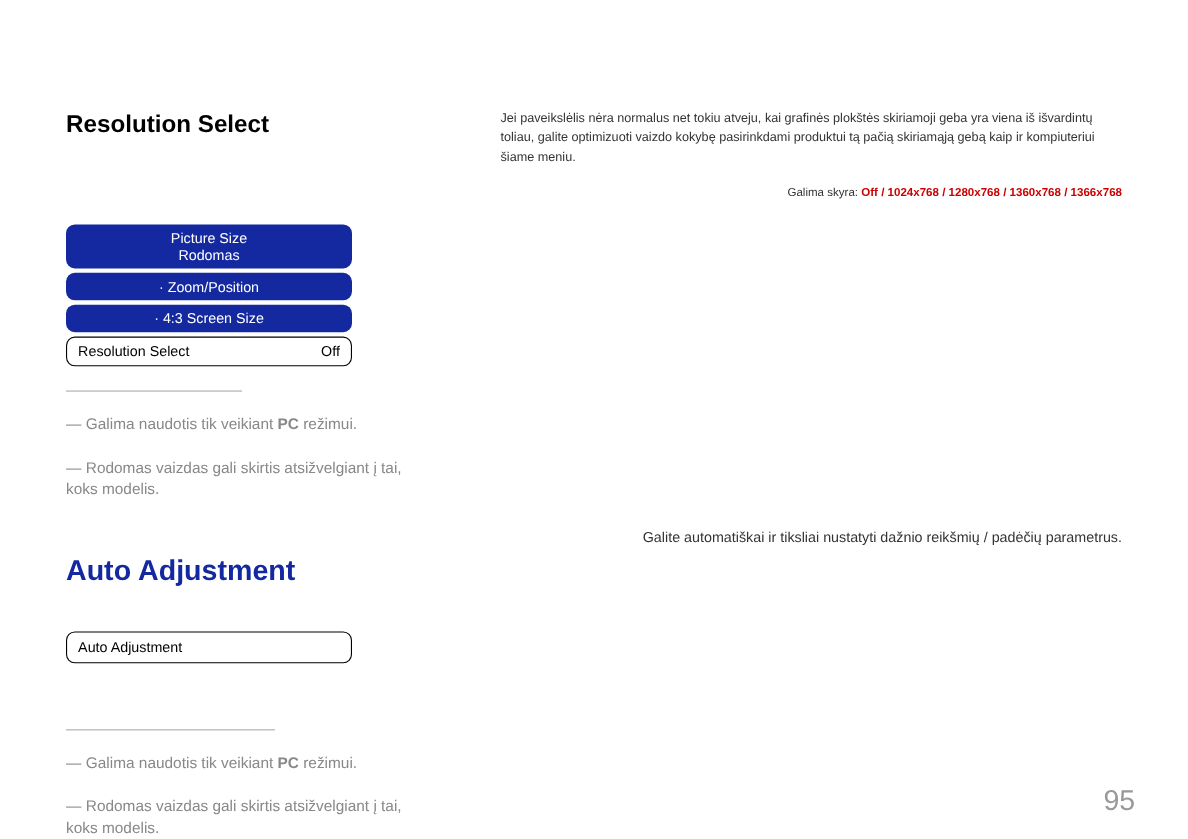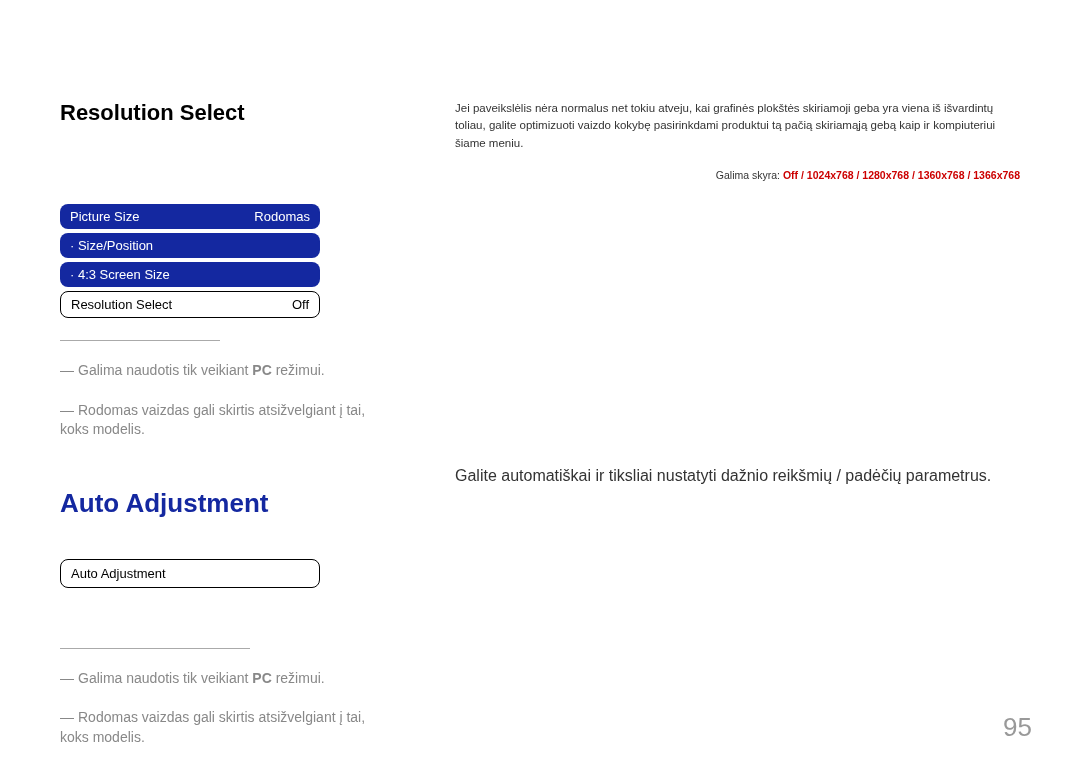--- a/index.html
+++ b/index.html
@@ -37,20 +37,21 @@
     justify-content: space-between;
     align-items: center;
     padding: 5px 10px;
     border-radius: 8px;
     margin-bottom: 4px;
     font-size: 13px;
   }
   .menu-item.blue {
     background: #1428a0;
     color: #fff;
+    flex-direction: column;
   }
   .menu-item.outline {
     background: #fff;
     color: #000;
     border: 1.5px solid #000;
   }
   .footline {
     font-size: 14px;
     color: #888;
     margin-top: 20px;
@@ -80,24 +81,25 @@
   .nav-path .arrow { font-weight: 400; }
   .options-line {
     font-size: 10.5px;
     color: #333;
     margin-top: 16px;
     text-align: right;
   }
   .options-line .red { color: #c00; font-weight: 600; }
   .section2-right {
     margin-left: 395px;
-    font-size: 16px;
+    font-size: 13px;
     color: #333;
     line-height: 1.5;
     padding-top: 6px;
+    text-align: right;
   }
   .page-number {
     position: absolute;
     bottom: 20px;
     right: 48px;
     font-size: 26px;
     color: #999;
     font-weight: 300;
   }
   .clear { clear: both; }
@@ -148,21 +150,21 @@
   <div class="heading-section">Resolution Select</div>
 
   <div style="height:60px"></div>
 
   <div class="menu-list">
     <div class="menu-item blue">
       <span>Picture Size</span>
       <span>Rodomas</span>
     </div>
     <div class="menu-item blue">
-      <span>· Size/Position</span>
+      <span>· Zoom/Position</span>
     </div>
     <div class="menu-item blue">
       <span>· 4:3 Screen Size</span>
     </div>
     <div class="menu-item outline">
       <span>Resolution Select</span>
       <span>Off</span>
     </div>
   </div>
 

